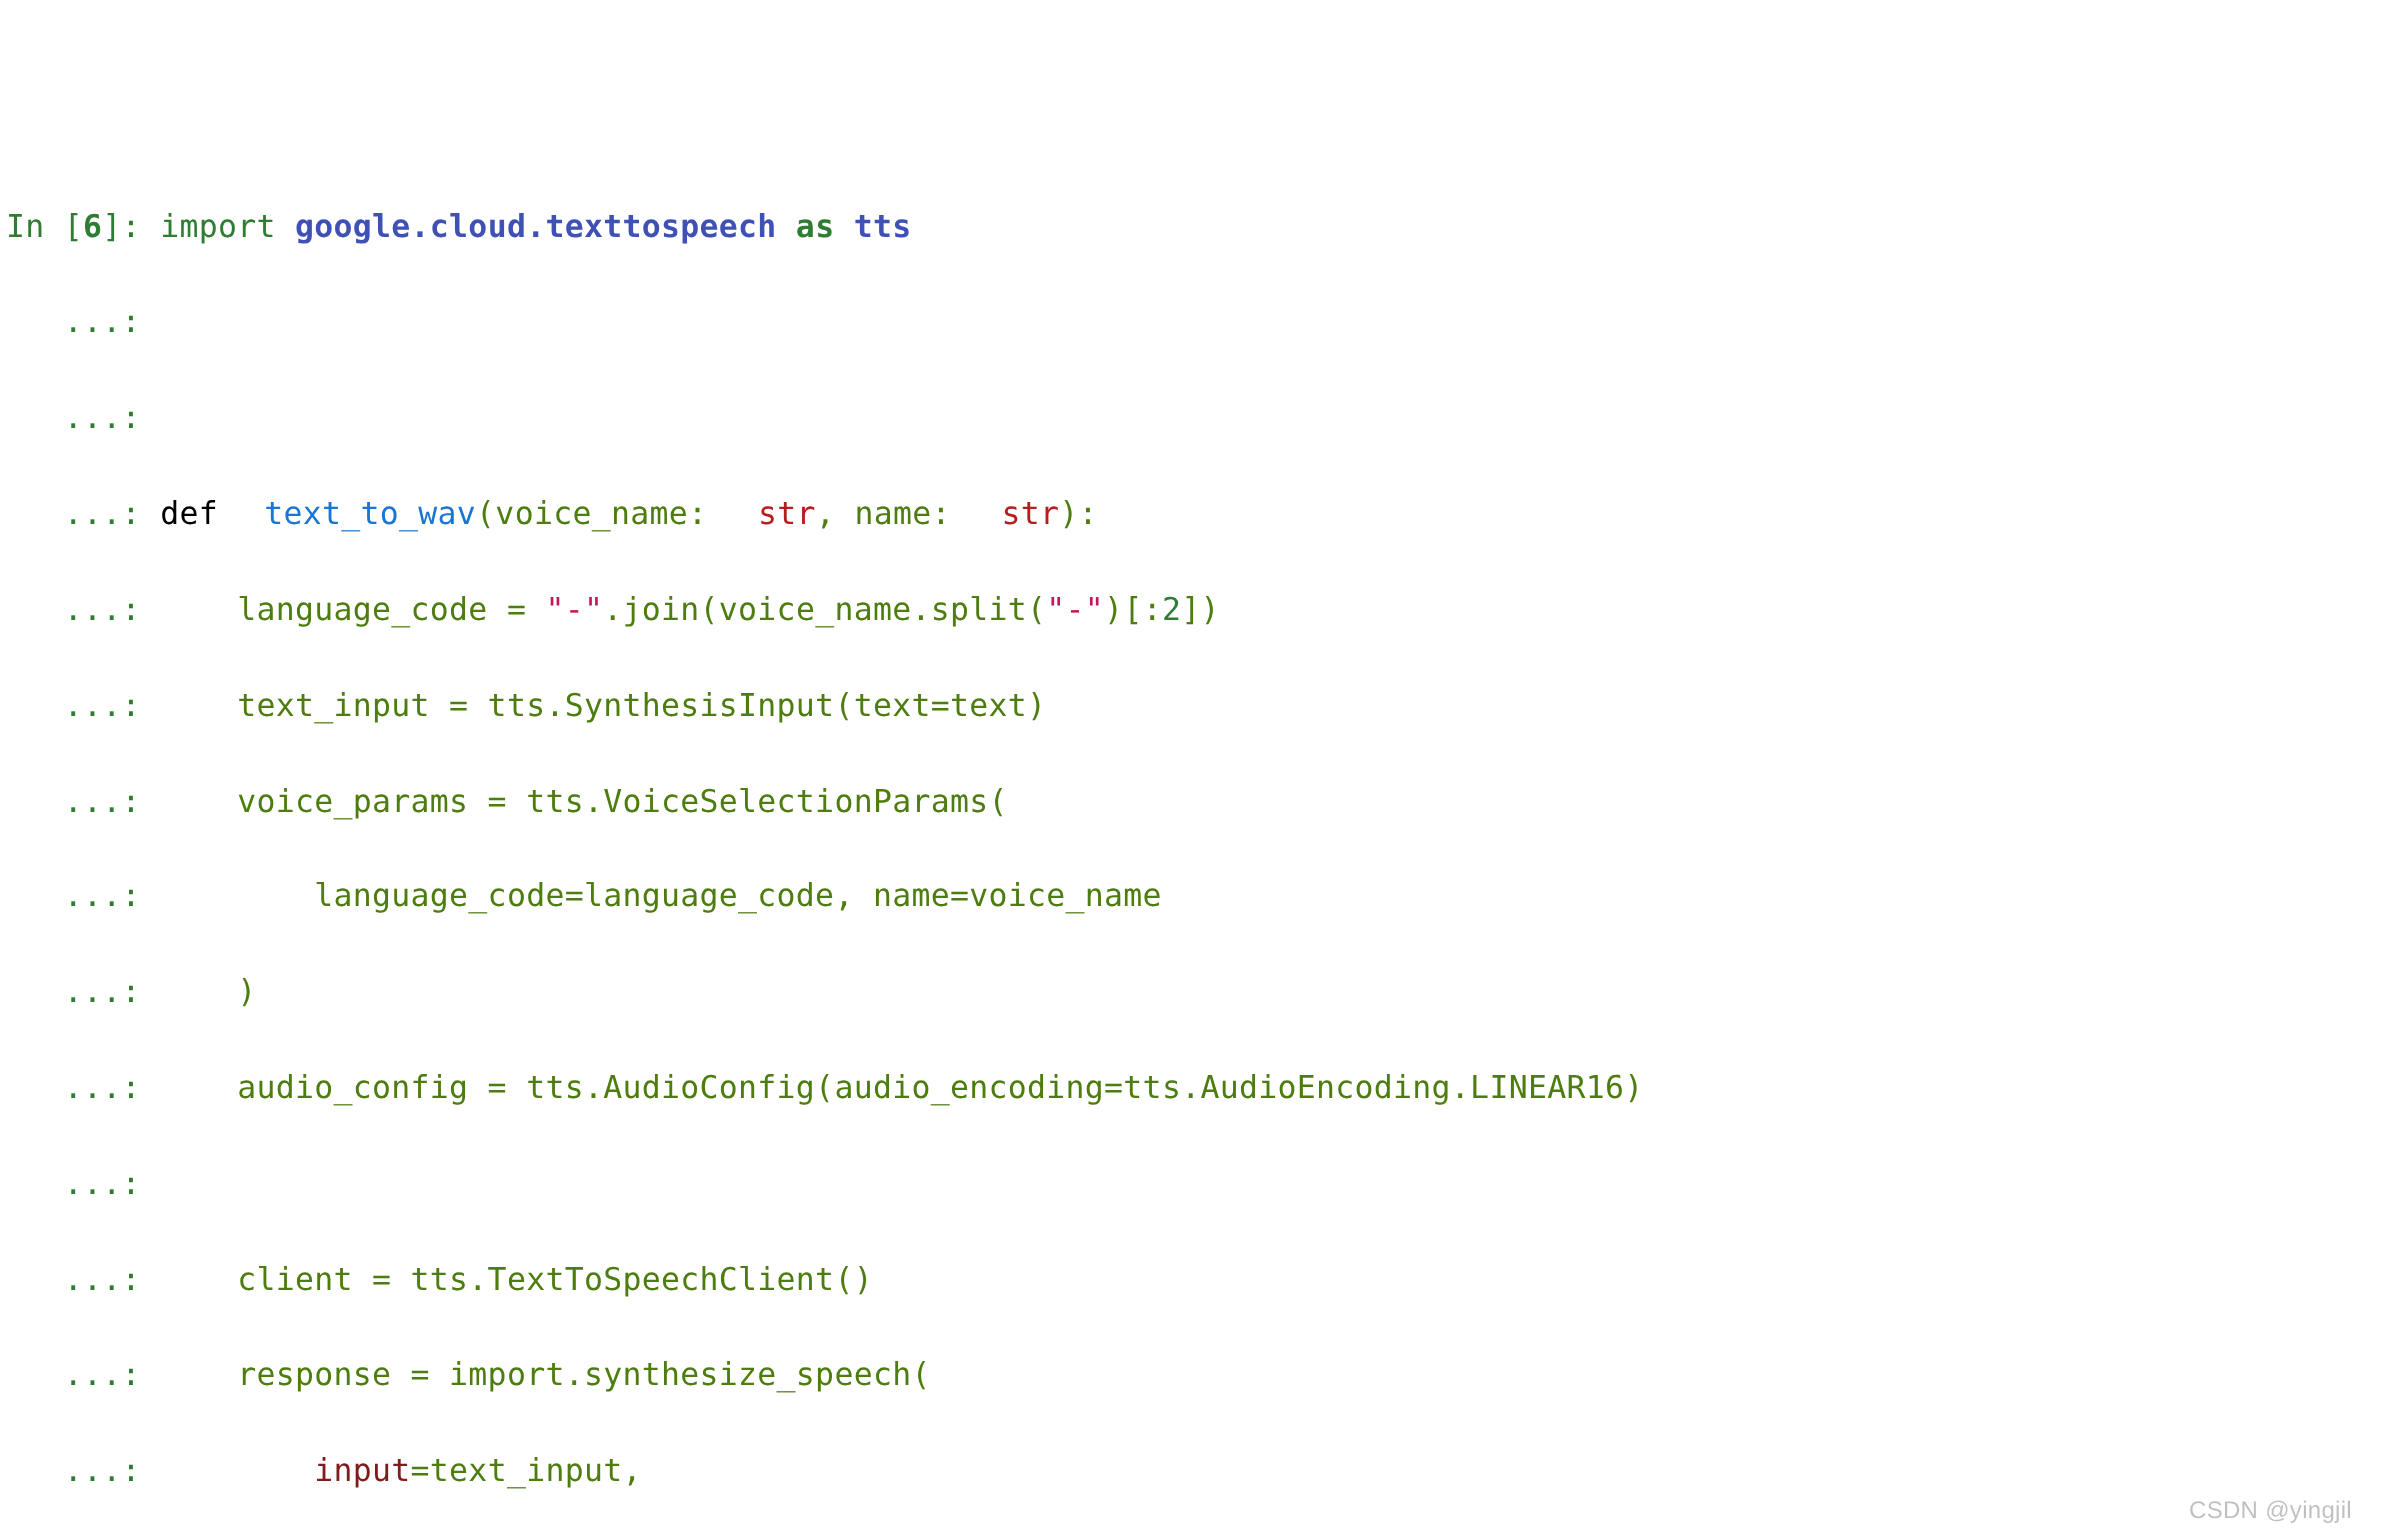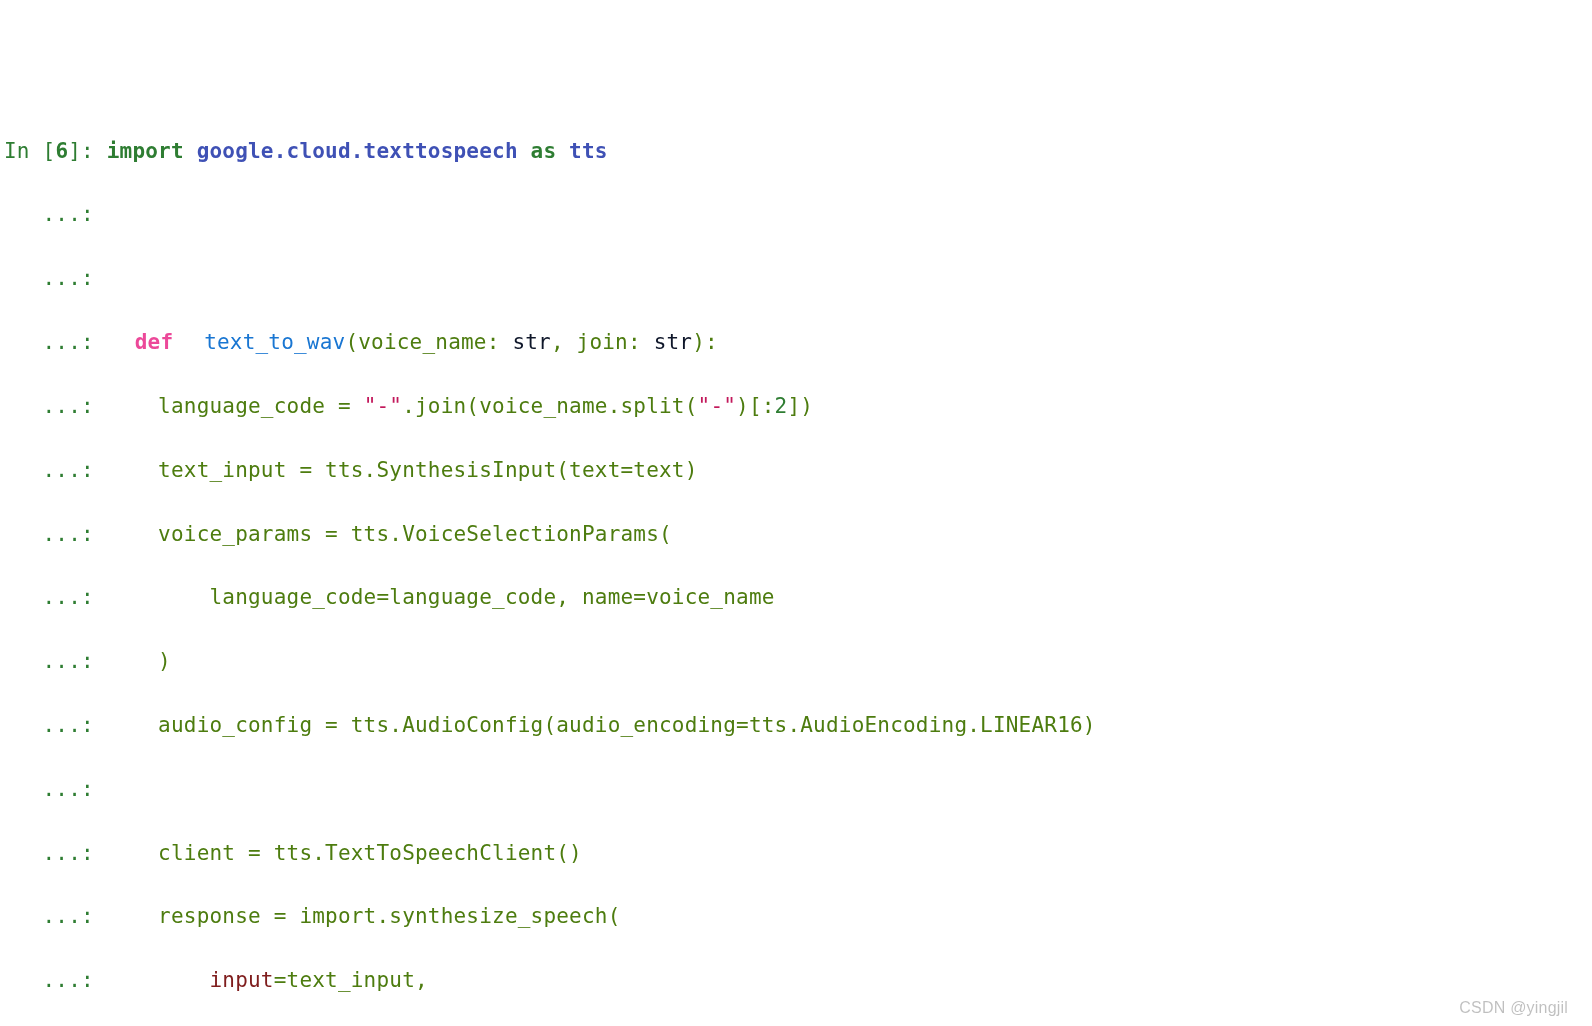--- a/index.html
+++ b/index.html
@@ -10,26 +10,26 @@
     color: #000000;
     padding: 8px 4px;
     line-height: 1.52;
     white-space: pre;
     letter-spacing: 0.2px;
   }
   .line { display: block; }
   .prompt-in { color: #2e7d32; }
   .prompt-num { color: #2e7d32; font-weight: bold; }
   .prompt-cont { color: #2e7d32; }
-  .kw-import { color: #2e7d32; font-weight: bold; }
+  .kw-import { color: #2e7d32; font-weight: normal; }
   .kw-as { color: #2e7d32; font-weight: bold; }
-  .kw-def { color: #ec4899; font-weight: bold; margin-left: 28px; }
+  .kw-def { color: #000000; font-weight: normal; }
   .module { color: #3f51b5; font-weight: bold; text-align: center; }
   .fn-name { color: #1976d2; margin-left: 18px; }
-  .type-str { color: #0f172a; }
+  .type-str { color: #b91c1c; margin-left: 21px; }
   .text { color: #4d7c0f; }
   .str { color: #c2185b; }
   .num { color: #2e7d32; }
   .open-builtin { color: #7f1d1d; }
   .watermark {
     position: fixed;
     bottom: 6px;
     right: 24px;
     font-size: 16px;
     color: rgba(0,0,0,0.25);
@@ -38,21 +38,21 @@
   }
 </style>
 </head>
 <body>
 
 
 
 <div class="line"><span class="prompt-in">In [</span><span class="prompt-num">6</span><span class="prompt-in">]: </span><span class="kw-import">import</span><span class="text"> </span><span class="module">google.cloud.texttospeech</span><span class="text"> </span><span class="kw-as">as</span><span class="text"> </span><span class="module">tts</span></div>
 <div class="line"><span class="prompt-cont">   ...: </span></div>
 <div class="line"><span class="prompt-cont">   ...: </span></div>
-<div class="line"><span class="prompt-cont">   ...: </span><span class="kw-def">def</span><span class="text"> </span><span class="fn-name">text_to_wav</span><span class="text">(voice_name: </span><span class="type-str">str</span><span class="text">, join: </span><span class="type-str">str</span><span class="text">):</span></div>
+<div class="line"><span class="prompt-cont">   ...: </span><span class="kw-def">def</span><span class="text"> </span><span class="fn-name">text_to_wav</span><span class="text">(voice_name: </span><span class="type-str">str</span><span class="text">, name: </span><span class="type-str">str</span><span class="text">):</span></div>
 <div class="line"><span class="prompt-cont">   ...: </span><span class="text">    language_code = </span><span class="str">"-"</span><span class="text">.join(voice_name.split(</span><span class="str">"-"</span><span class="text">)[:</span><span class="num">2</span><span class="text">])</span></div>
 <div class="line"><span class="prompt-cont">   ...: </span><span class="text">    text_input = tts.SynthesisInput(text=text)</span></div>
 <div class="line"><span class="prompt-cont">   ...: </span><span class="text">    voice_params = tts.VoiceSelectionParams(</span></div>
 <div class="line"><span class="prompt-cont">   ...: </span><span class="text">        language_code=language_code, name=voice_name</span></div>
 <div class="line"><span class="prompt-cont">   ...: </span><span class="text">    )</span></div>
 <div class="line"><span class="prompt-cont">   ...: </span><span class="text">    audio_config = tts.AudioConfig(audio_encoding=tts.AudioEncoding.LINEAR16)</span></div>
 <div class="line"><span class="prompt-cont">   ...: </span></div>
 <div class="line"><span class="prompt-cont">   ...: </span><span class="text">    client = tts.TextToSpeechClient()</span></div>
 <div class="line"><span class="prompt-cont">   ...: </span><span class="text">    response = import.synthesize_speech(</span></div>
 <div class="line"><span class="prompt-cont">   ...: </span><span class="text">        </span><span class="open-builtin">input</span><span class="text">=text_input,</span></div>

